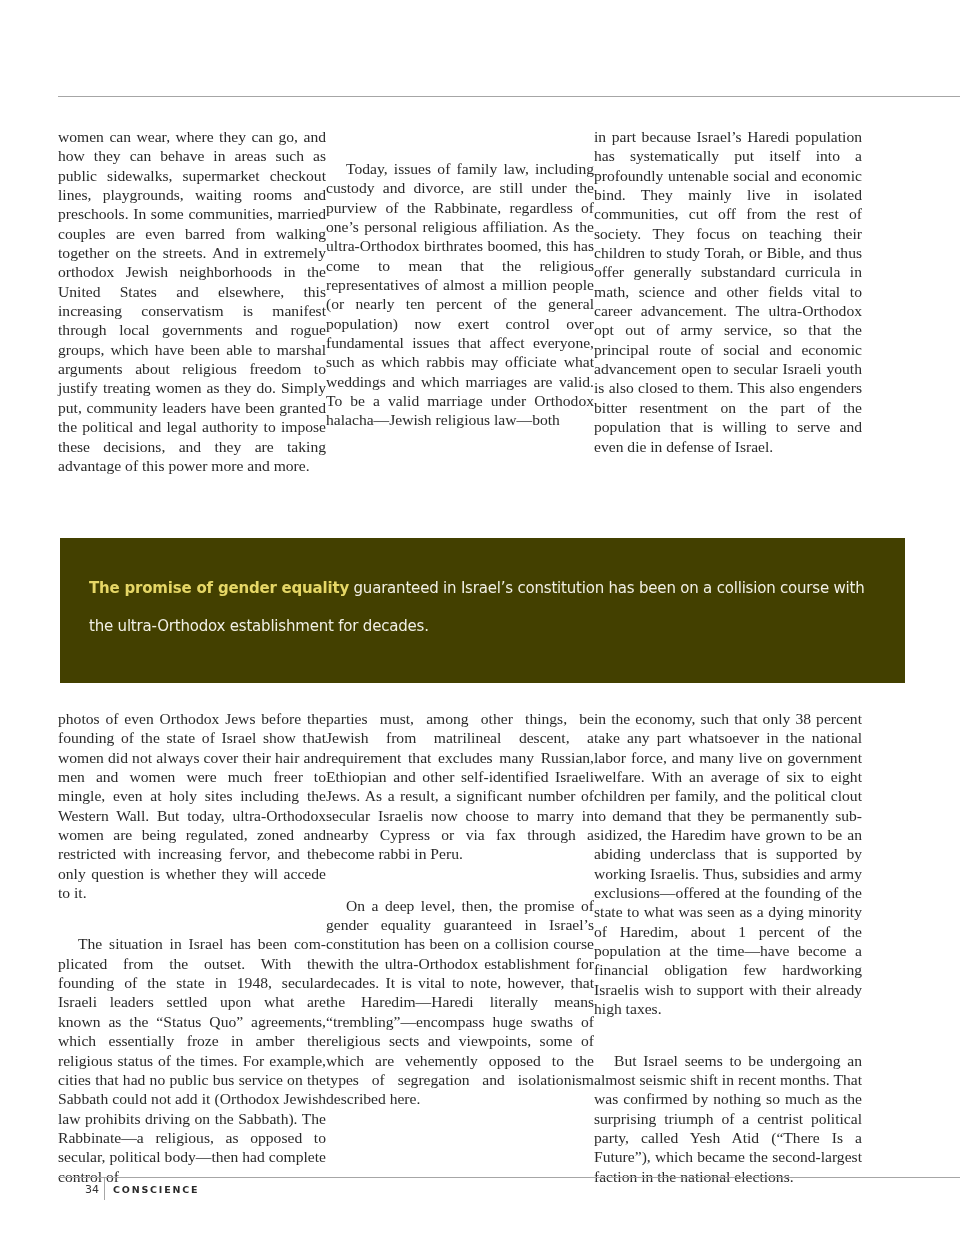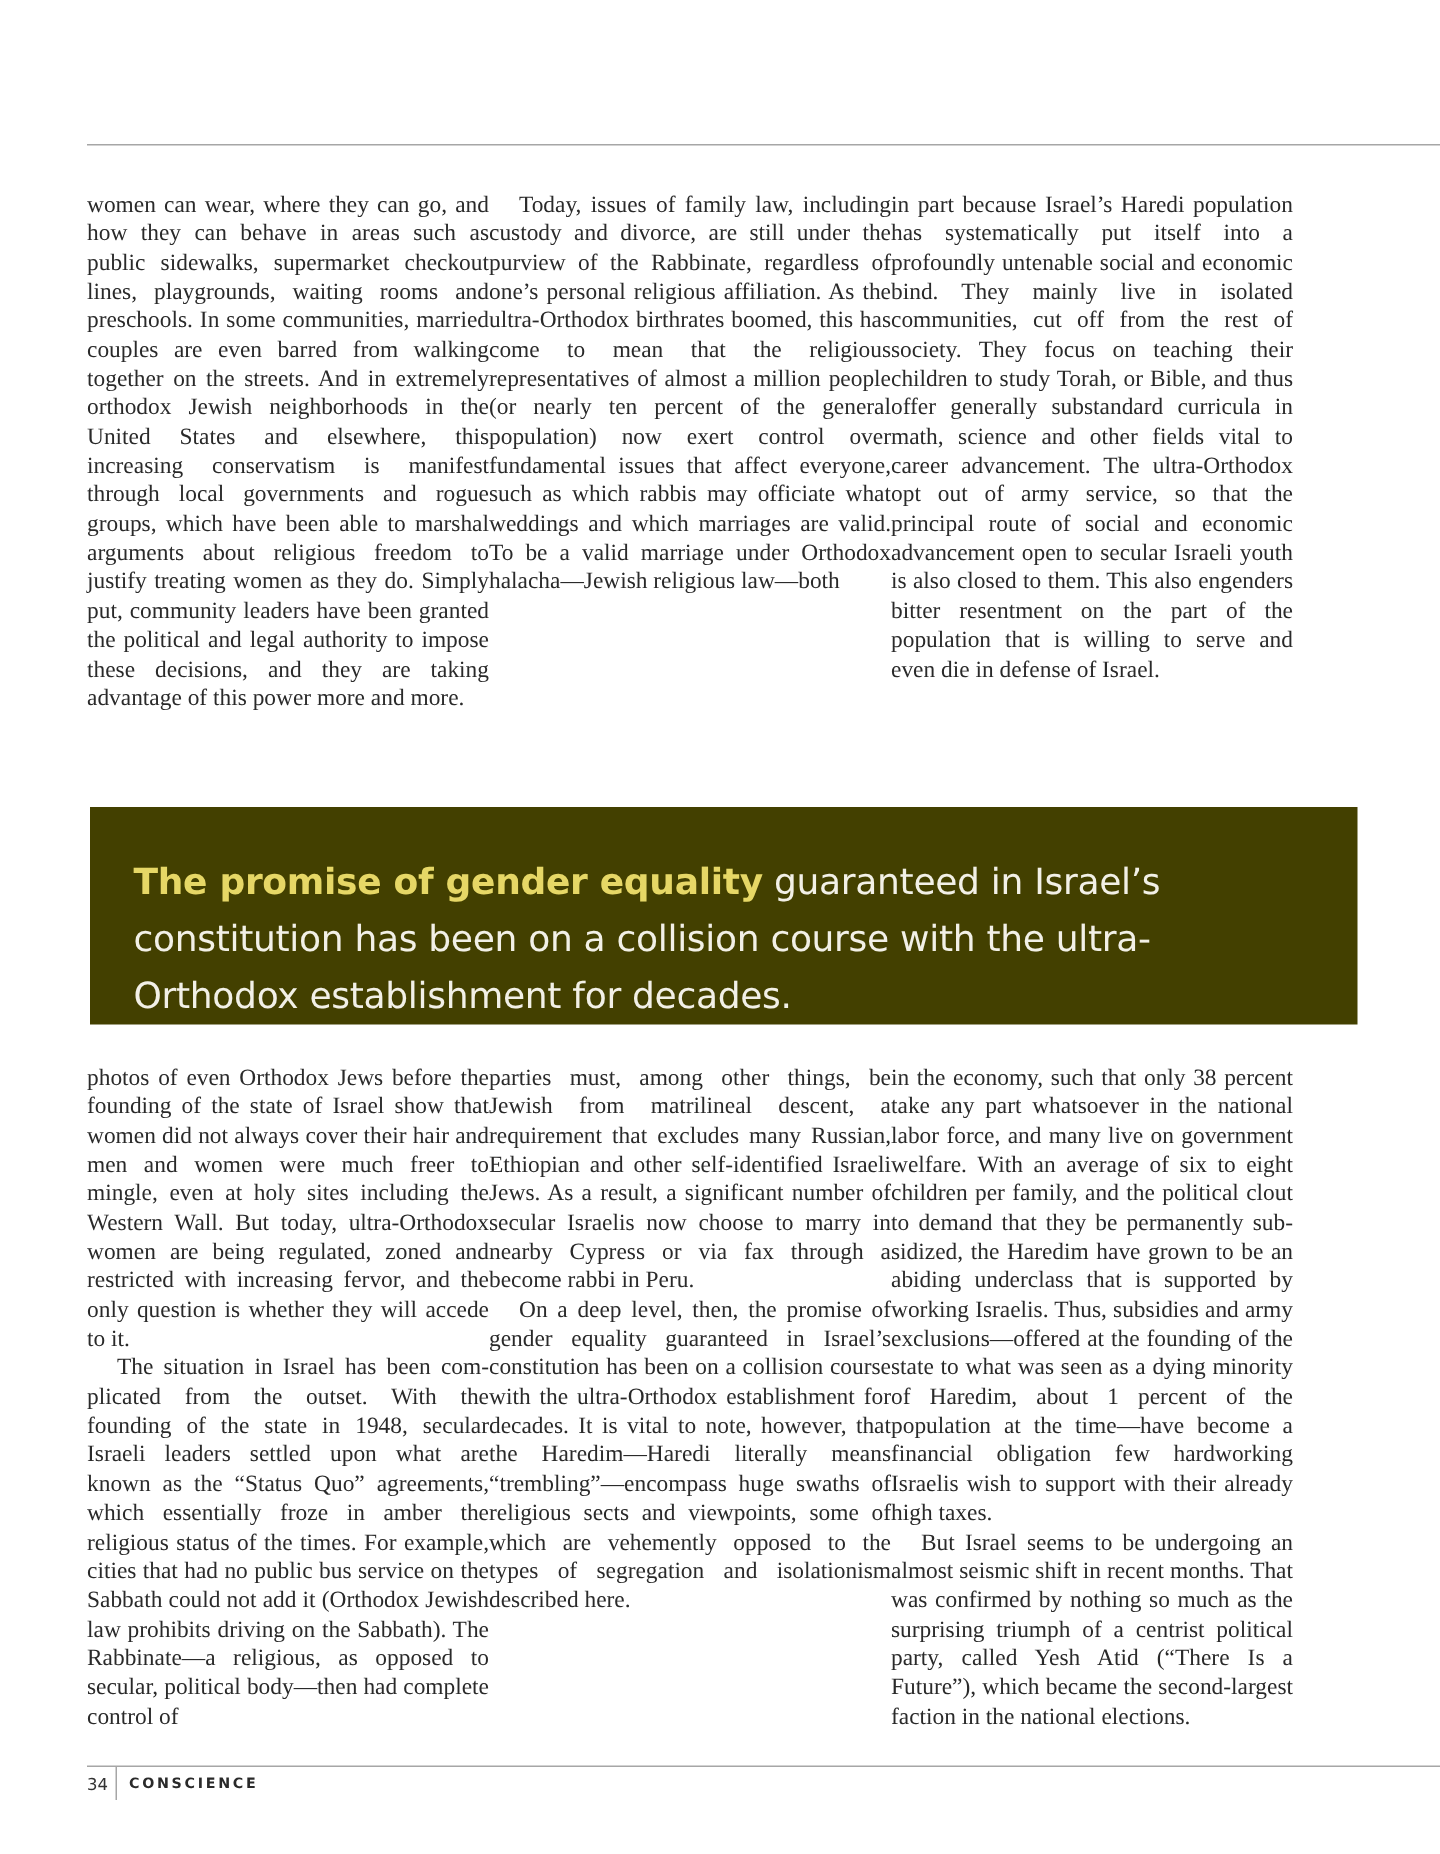--- a/index.html
+++ b/index.html
@@ -11,31 +11,31 @@
   .col {
     width: 268px;
     font-family: "Liberation Serif", "DejaVu Serif", serif;
     font-size: 15.6px;
     line-height: 19.35px;
     color: #2a2a2a;
     text-align: justify;
     hyphens: manual;
   }
   .col p { margin: 0; }
-  .col p.indent { text-indent: 20px; }
+  .col p.indent { text-indent: 20px; margin-top: 32px; }
   .pullquote {
     position: absolute; left: 60px; top: 538px; width: 845px; height: 145px;
     background: #434000; box-sizing: border-box; padding: 31px 30px 0 29px;
     font-family: "DejaVu Sans", "Liberation Sans", sans-serif;
-    font-size: 24px; line-height: 38px; color: #f2f0e6; letter-spacing: -0.2px;
+    font-size: 15px; line-height: 38px; color: #f2f0e6; letter-spacing: -0.2px;
   }
   .pullquote .hl { color: #e6d766; font-weight: bold; }
   .rule-bottom { position: absolute; left: 58px; top: 1177px; width: 902px; height: 1px; background: #a6a6a6; }
   .folio { position: absolute; left: 58px; top: 1178px; height: 22px; display: flex; align-items: center; }
-  .pagenum { font-family: "DejaVu Sans", sans-serif; font-size: 11px; color: #333; width: 19px; }
+  .pagenum { font-family: "DejaVu Sans", sans-serif; font-size: 11px; color: #333; width: 19px; margin-left: 27px; }
   .folio-sep { width: 1px; height: 22px; background: #a6a6a6; margin-right: 8px; }
   .mag { font-family: "DejaVu Sans", sans-serif; font-size: 9.5px; font-weight: bold; letter-spacing: 1.8px; color: #2a2a2a; }
 </style>
 </head>
 <body>
 
 <div class="rule-top"></div>
 
 <div class="cols top">
   <div class="col">

